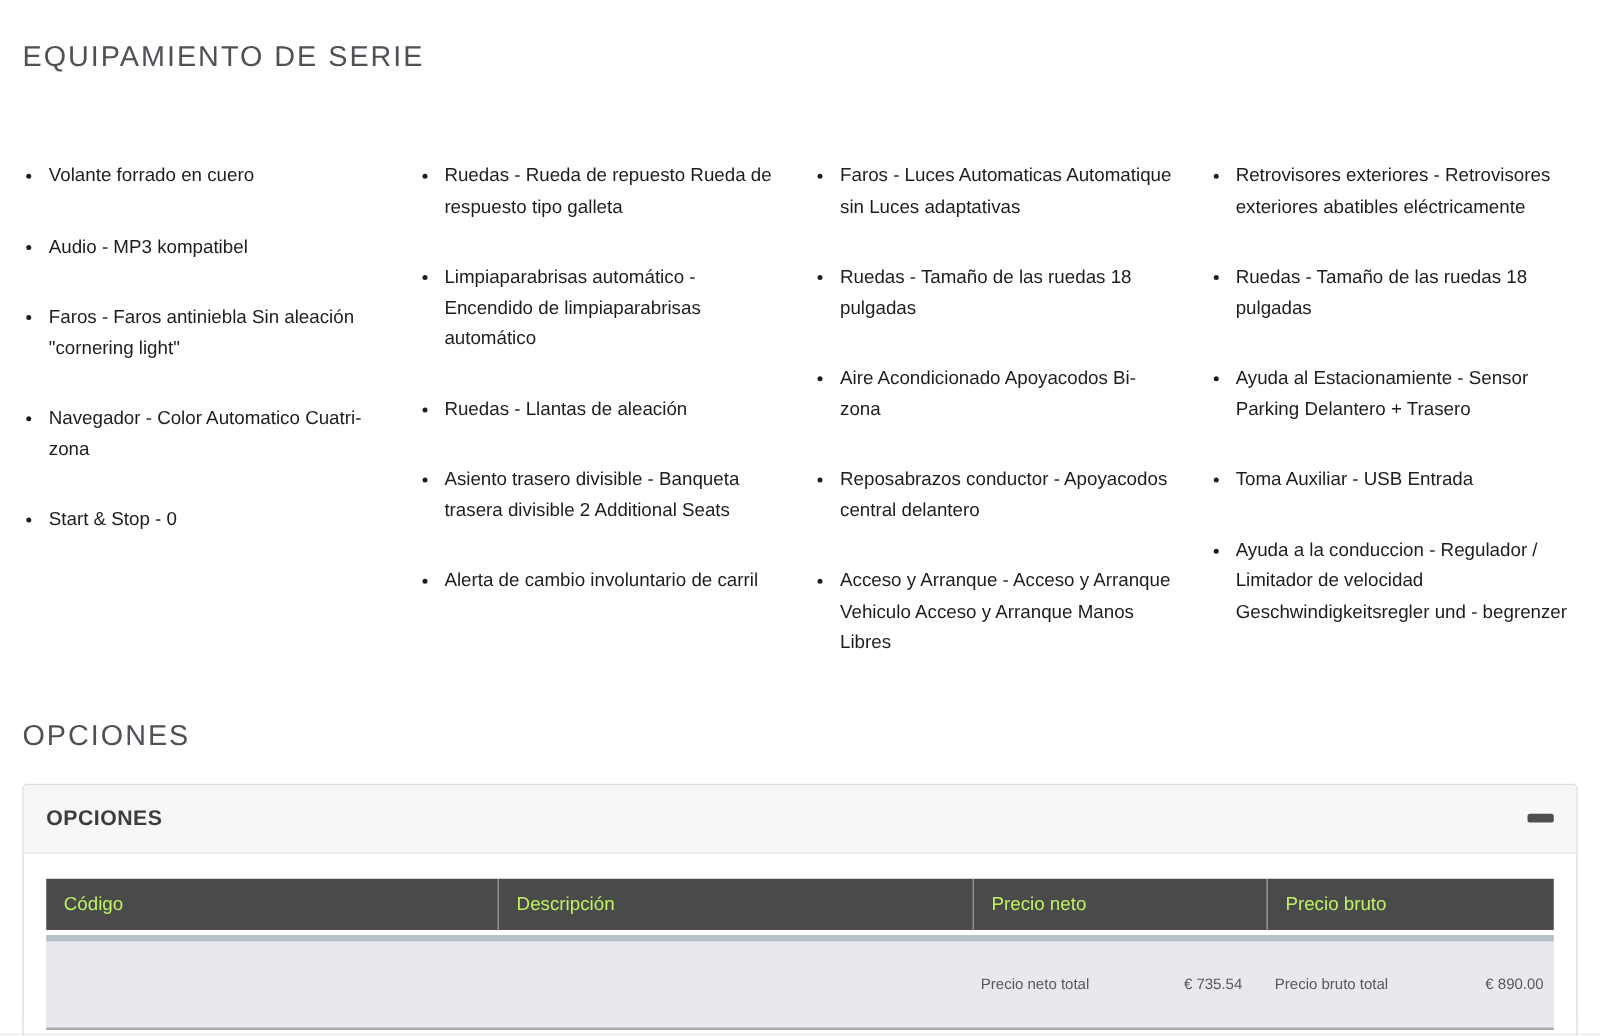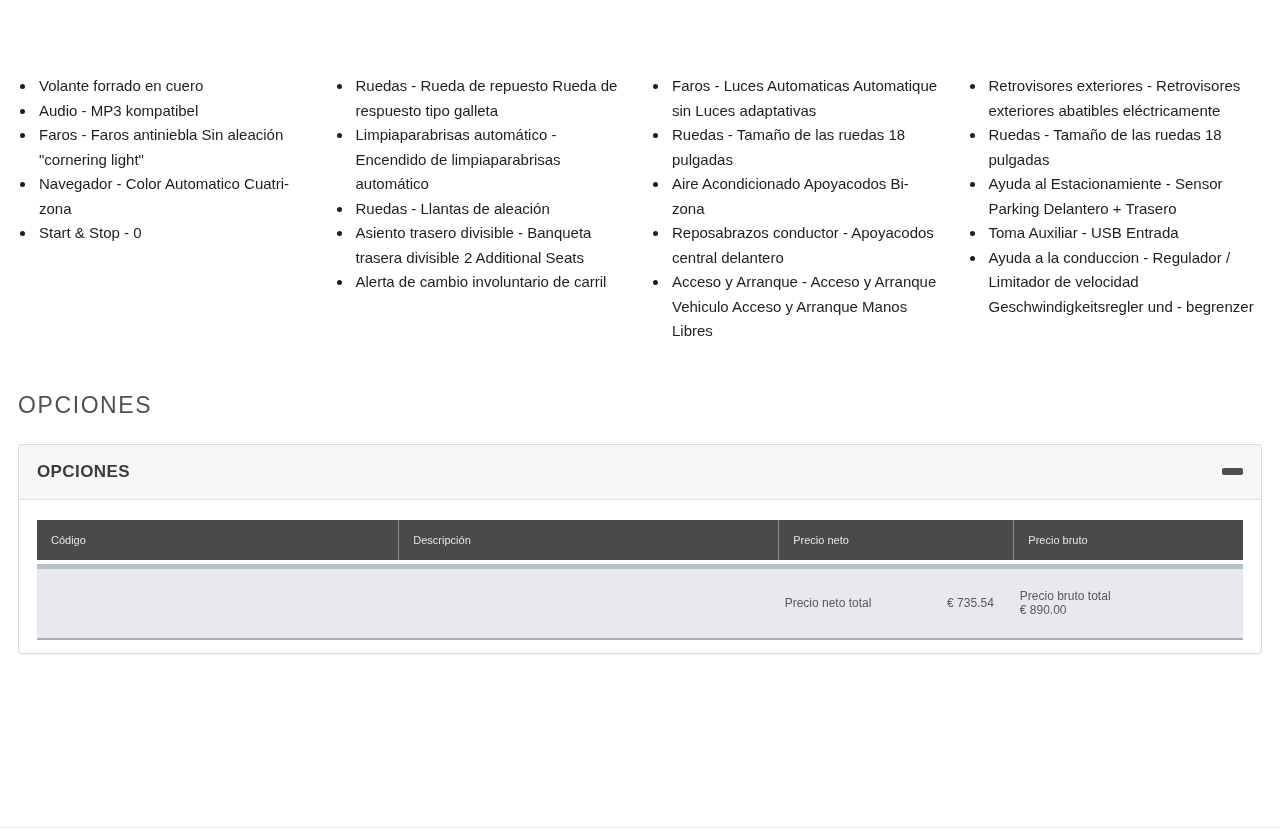--- a/index.html
+++ b/index.html
@@ -25,21 +25,21 @@
 
   .equip-grid{
     margin-top:40px;
     display:grid;grid-template-columns:repeat(4,1fr);
     column-gap:30px;width:1236px;
   }
   .equip-grid ul{
     list-style:disc outside;padding-left:18px;
     font-size:15px;line-height:24.5px;color:#1e1e1e;
   }
-  .equip-grid li{padding-left:3px;}
+  .equip-grid li{padding-left:3px;margin-top:32px;}
 
   h2.section-title{margin-top:50px;}
 
   .panel{
     margin-top:27px;
     border:1px solid #dcdcdc;border-radius:4px;
     background:#ffffff;width:1244px;
     box-shadow:0 1px 1px rgba(0,0,0,0.03);
   }
   .panel-header{
@@ -59,22 +59,22 @@
   .panel-body{padding:20px 18px 13px 18px;}
 
   table.opt-table{
     width:100%;border-collapse:collapse;table-layout:fixed;
   }
   .col-w1{width:30%;}
   .col-w2{width:31.5%;}
   .col-w3{width:19.5%;}
   .col-w4{width:19%;}
   table.opt-table thead th{
-    background:var(--table-header-bg);color:#e5e5e5;
-    font-size:11px;font-weight:400;text-align:left;
+    background:var(--table-header-bg);color:#bef264;
+    font-size:15px;font-weight:400;text-align:left;
     height:40px;padding:12px 14px;vertical-align:middle;
   }
   table.opt-table thead th + th{
     border-left:1px solid rgba(255,255,255,0.35);
   }
   table.opt-table tbody td{
     font-size:14.5px;color:#4f4f4f;
     height:49px;padding:0 14px;vertical-align:middle;
   }
   table.opt-table tbody tr:nth-child(odd){background:var(--row-alt-bg);}
@@ -88,31 +88,32 @@
     border-top:5px solid var(--totals-border-top);
     border-bottom:2px solid #ababb4;
     background:var(--totals-bg);
     height:76px;display:flex;align-items:center;
     font-size:12px;color:#55585c;
   }
   .tcell{flex:none;}
   .tc1{width:30%;}
   .tc2{width:31.5%;}
   .tc3{width:19.5%;display:flex;justify-content:space-between;padding:0 20px 0 6px;}
-  .tc4{width:19%;display:flex;justify-content:space-between;padding:0 8px 0 6px;flex-direction:column;}
+  .tc4{width:19%;display:flex;justify-content:space-between;padding:0 8px 0 6px;}
 
   .page-bottom-rule{
     position:absolute;left:0;bottom:1px;width:1280px;height:1px;background:#ececec;
   }
 </style>
 </head>
 <body>
 
 <div class="container">
 
+  <h1 class="section-title">EQUIPAMIENTO DE SERIE</h1>
 
   <div class="equip-grid">
     <ul>
         <li>Volante forrado en cuero</li>
         <li>Audio - MP3 kompatibel</li>
         <li>Faros - Faros antiniebla Sin aleación "cornering light"</li>
         <li>Navegador - Color Automatico Cuatri-zona</li>
         <li>Start &amp; Stop - 0</li>
       </ul>
     <ul>

